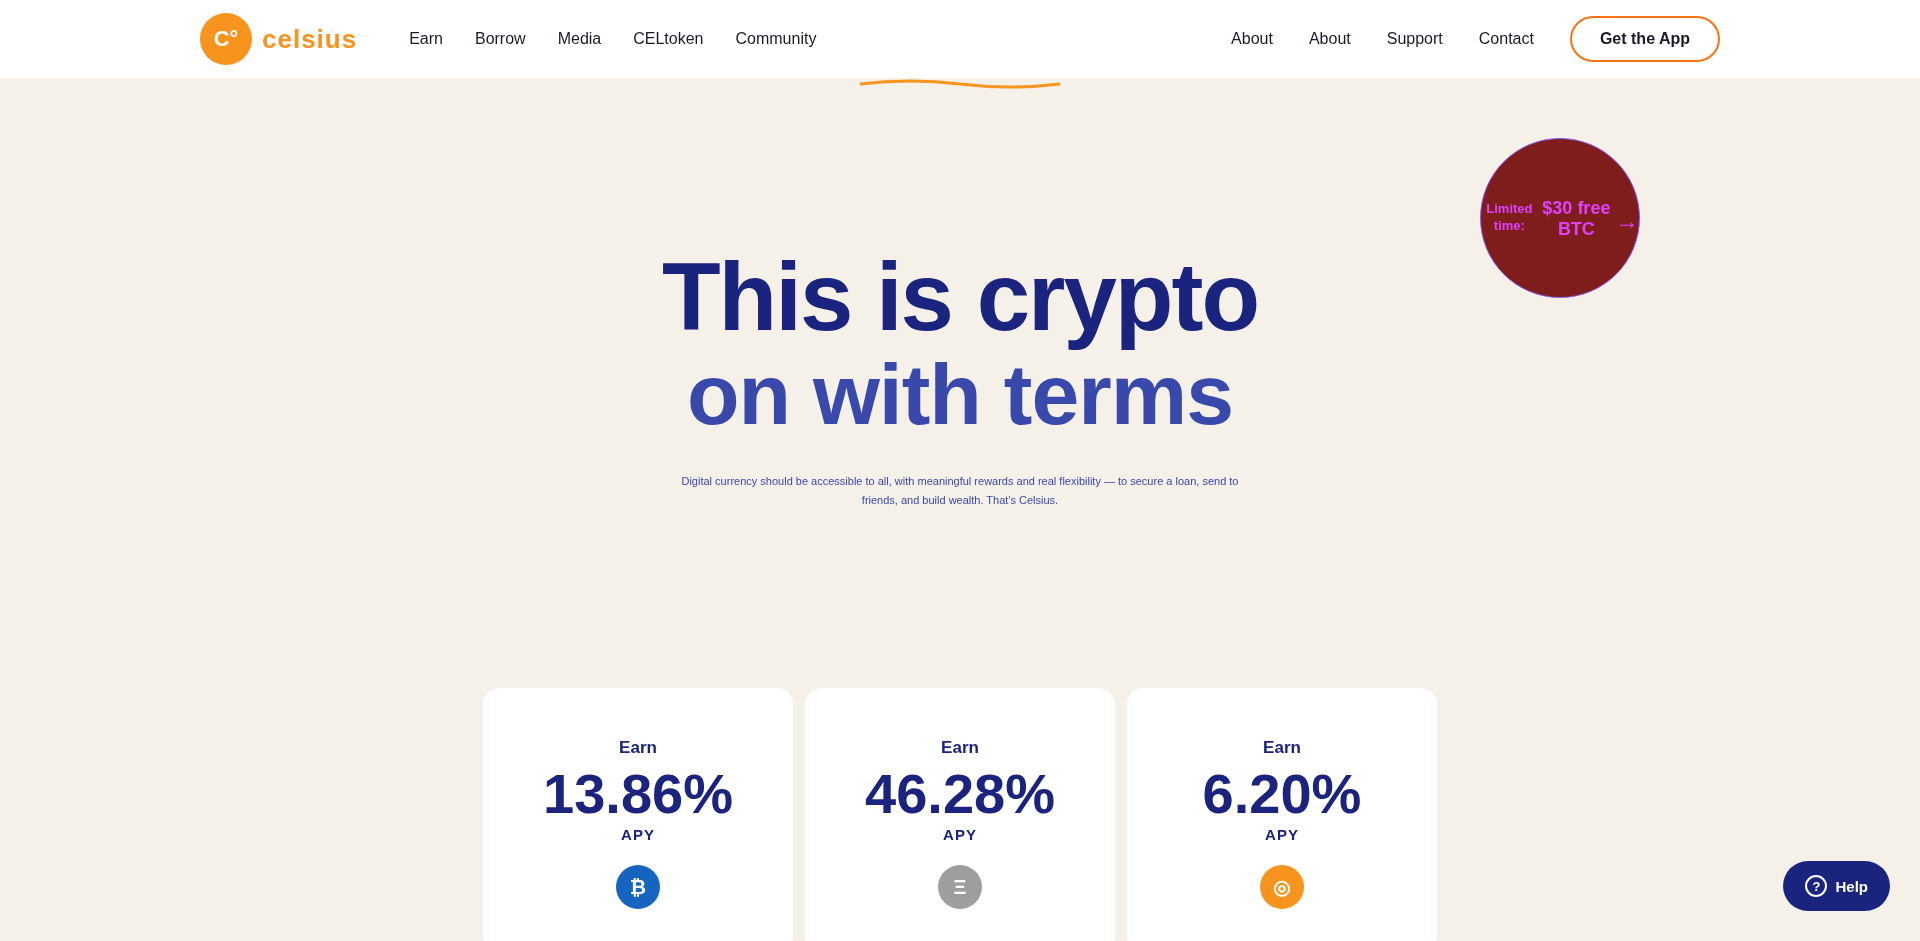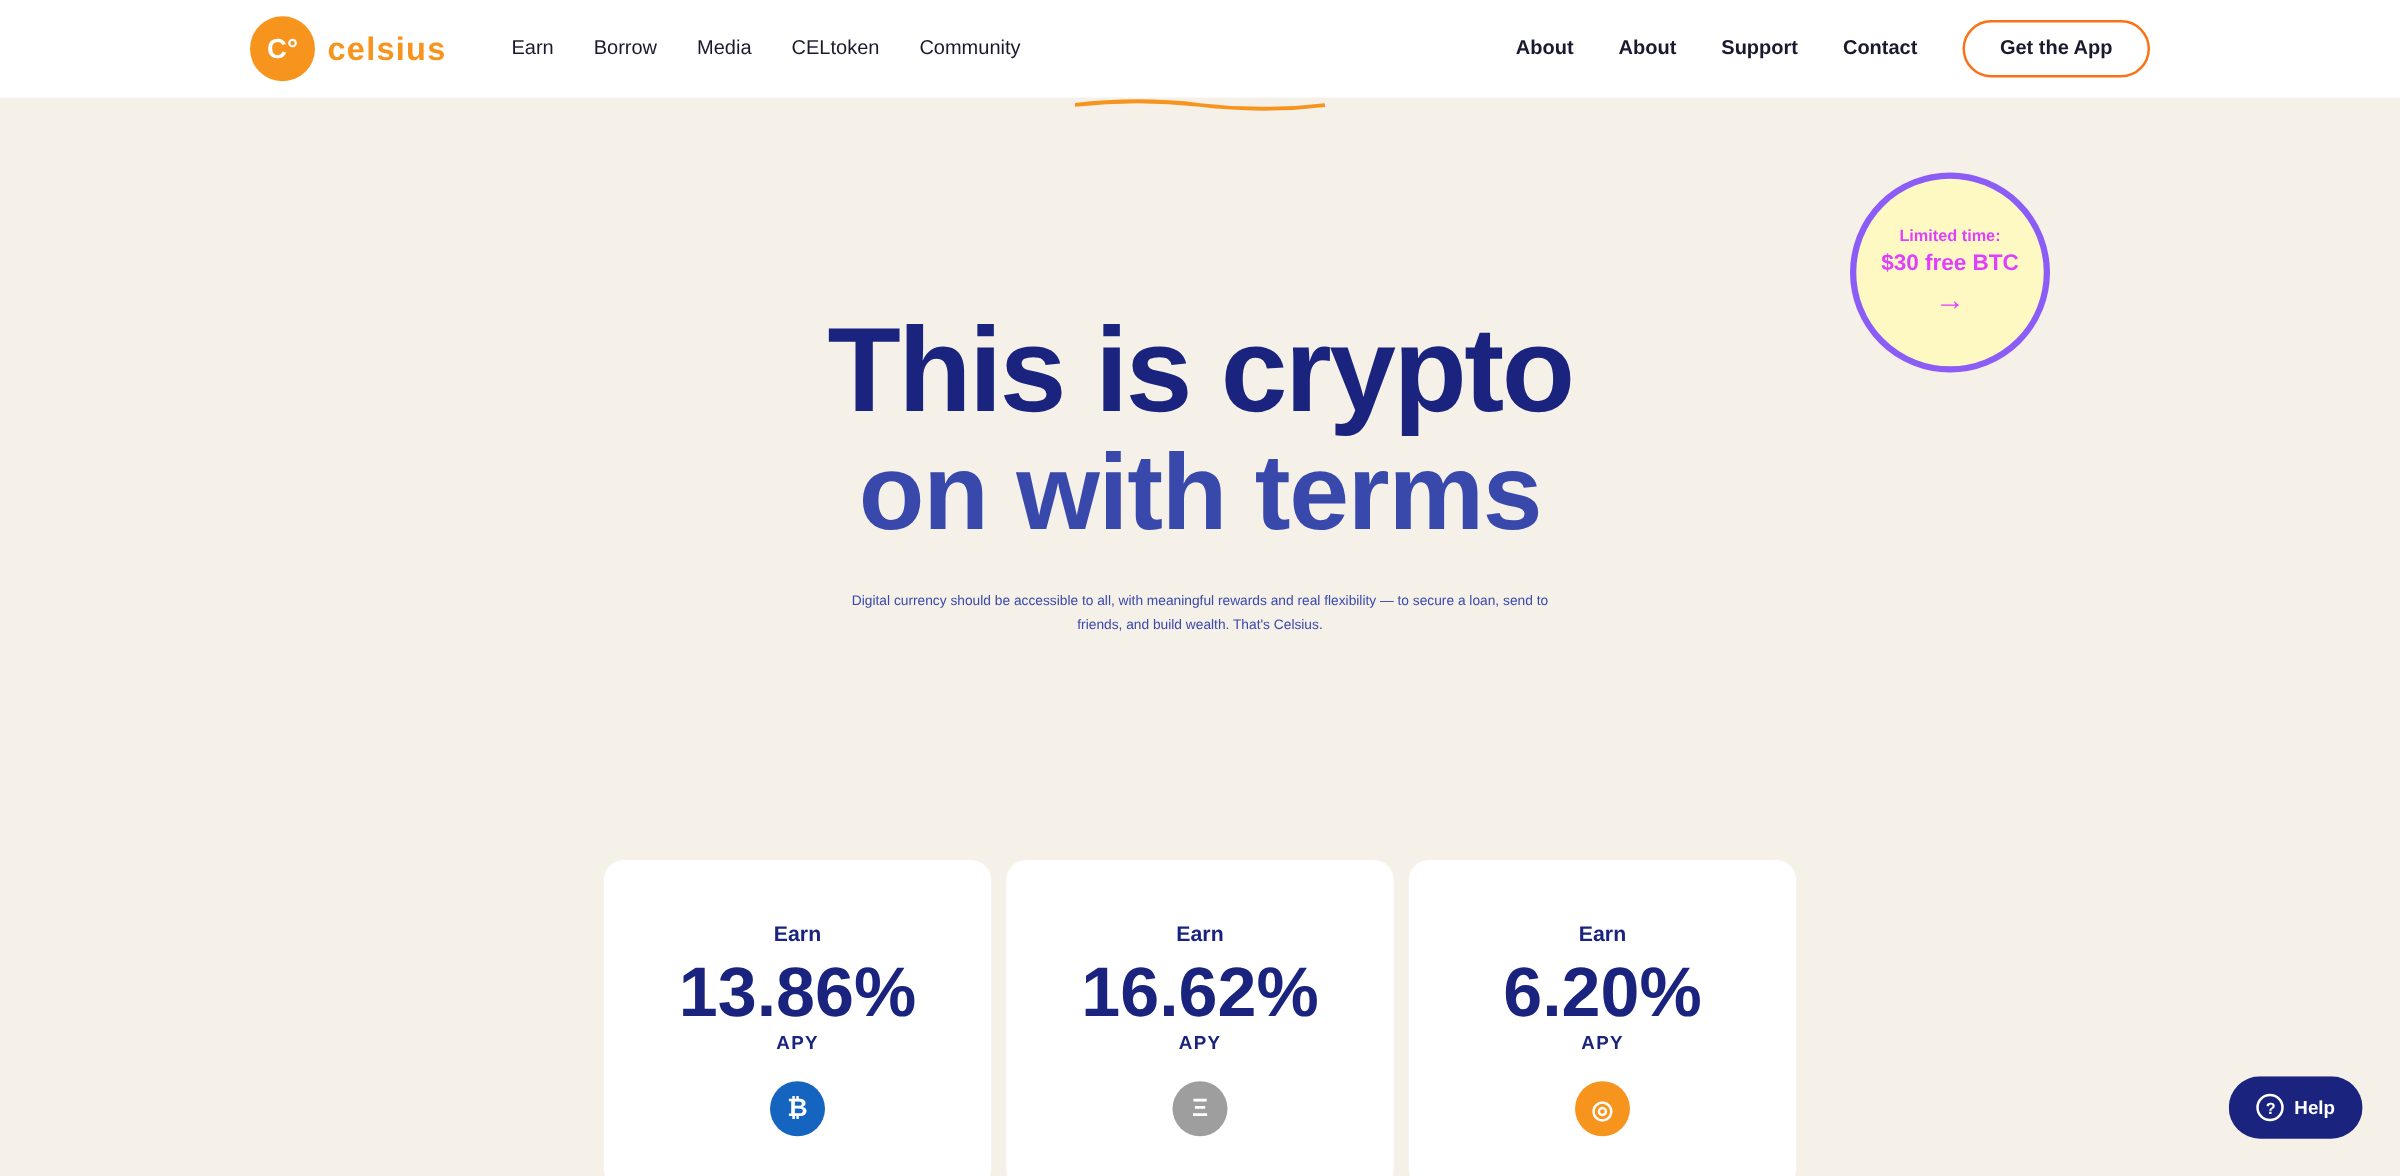--- a/index.html
+++ b/index.html
@@ -72,21 +72,21 @@
       margin-left: auto;
       display: flex;
       align-items: center;
       gap: 36px;
     }
 
     .nav-link-right {
       color: #1a1a2e;
       font-size: 16px;
       text-decoration: none;
-      font-weight: 700;
+      font-weight: 400;
       cursor: pointer;
       text-align: center;
     }
 
     .get-app-btn {
       border: 2px solid #f97316;
       border-radius: 30px;
       padding: 12px 28px;
       background: transparent;
       color: #1a1a2e;
@@ -109,27 +109,27 @@
       text-align: center;
     }
 
     .limited-time-badge {
       position: absolute;
       top: 60px;
       right: 280px;
       width: 160px;
       height: 160px;
       border-radius: 50%;
-      border: 5px solid #8b5cf6;
-      display: flex;
-      flex-direction: column;
-      align-items: center;
-      justify-content: center;
-      cursor: pointer;
-      background: #fef9c3;
+      border: 1px solid #8b5cf6;
+      display: flex;
+      flex-direction: row;
+      align-items: center;
+      justify-content: center;
+      cursor: pointer;
+      background: #7f1d1d;
     }
 
     .limited-time-label {
       color: #e040fb;
       font-size: 13px;
       font-weight: 600;
       text-align: center;
       line-height: 1.3;
     }
 
@@ -356,21 +356,21 @@
     <div class="card-earn-label">Earn</div>
     <div class="card-percentage">13.86%</div>
     <div class="card-apy">APY</div>
     <div class="card-icon-area">
       <div class="coin-blue">₿</div>
     </div>
   </div>
 
   <div class="earn-card">
     <div class="card-earn-label">Earn</div>
-    <div class="card-percentage">16.62%</div>
+    <div class="card-percentage">46.28%</div>
     <div class="card-apy">APY</div>
     <div class="card-icon-area">
       <div class="coin-gray">Ξ</div>
     </div>
   </div>
 
   <div class="earn-card">
     <div class="card-earn-label">Earn</div>
     <div class="card-percentage">6.20%</div>
     <div class="card-apy">APY</div>

